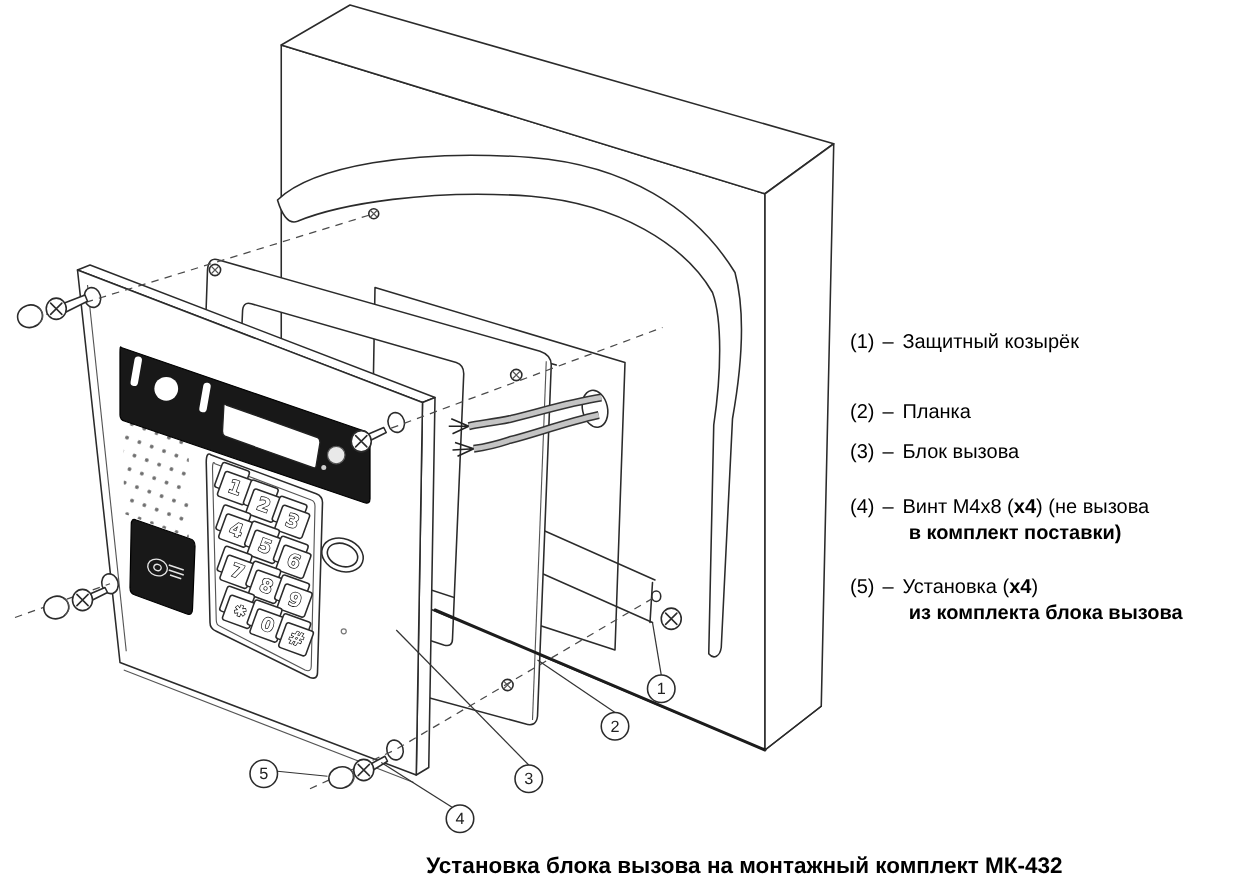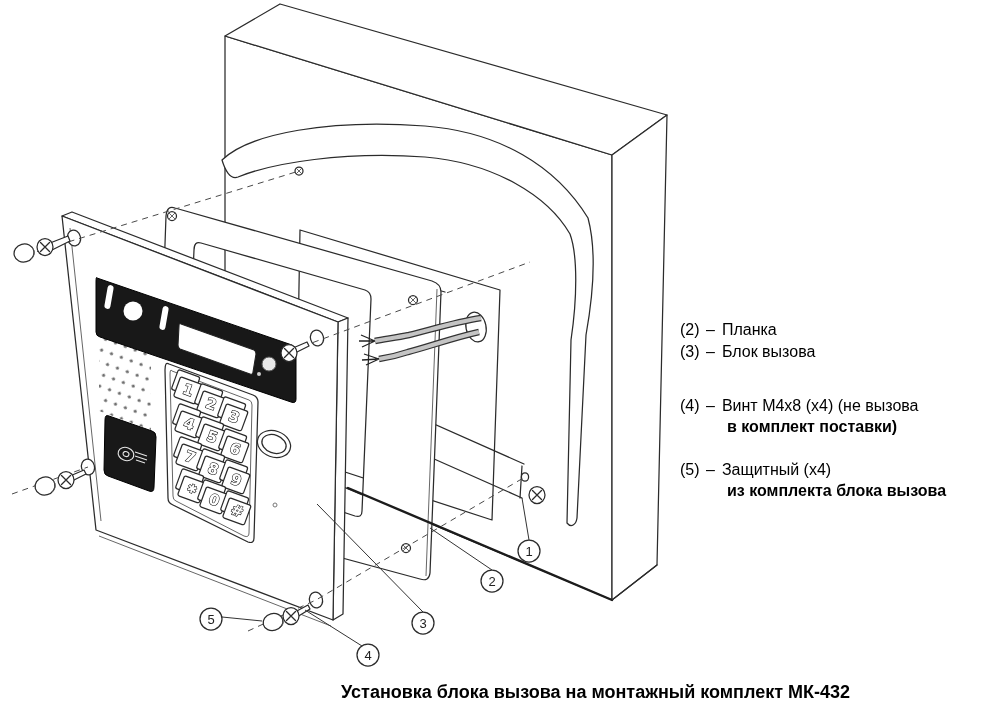--- a/index.html
+++ b/index.html
@@ -14,21 +14,21 @@
   .heavy{fill:none;stroke:#1c1c1c;stroke-width:2.4;stroke-linecap:round;}
   .dark{fill:#181818;stroke:#000;stroke-width:1;}
   .logo{fill:none;stroke:#e5e5e5;stroke-width:1.1;}
   .keytxt{font-family:"DejaVu Sans","Liberation Sans",sans-serif;font-size:15px;font-weight:bold;
           fill:#ffffff;stroke:#000;stroke-width:1.05;paint-order:stroke fill;text-anchor:middle;}
   .calltxt{font-size:13px;fill:#222;text-anchor:middle;}
   .leader{fill:none;stroke:#333;stroke-width:1;}
   .legend-item{position:absolute;left:680px;font-size:16px;line-height:21px;white-space:nowrap;}
   .legend-item .num{display:inline-block;min-width:26px;}
   .legend-item .dash{display:inline;margin-right:7px;}
-  .legend-item b{font-weight:normal;}
+  .legend-item b{font-weight:bold;}
   .legend-item .line2{padding-left:47px;font-weight:bold;}
   .legend-item .line2:empty{display:none;}
   .caption{position:absolute;left:250px;top:646px;width:600px;text-align:right;
            font-size:18px;font-weight:bold;margin-top:36px;}
 </style>
 </head>
 <body>
 
 <div class="stage">
 
@@ -276,31 +276,35 @@
   <g>
     <circle class="fw" cx="368" cy="655" r="11"></circle>
         <text class="calltxt" x="368" y="659.5">4</text>
   </g>
   <g>
     <circle class="fw" cx="211" cy="619" r="11"></circle>
         <text class="calltxt" x="211" y="623.5">5</text>
   </g>
 </svg>
 
+  <div class="legend-item" style="top:263px">
+    <span class="num">(1)</span><span class="dash">–</span><span>Защитный козырёк</span><span></span><b></b><span></span>
+    
+  </div>
   <div class="legend-item" style="top:319px">
     <span class="num">(2)</span><span class="dash">–</span><span>Планка</span><span></span><b></b><span></span>
     
   </div>
-  <div class="legend-item" style="top:341px">
+  <div class="legend-item" style="top:351px">
     <span class="num">(3)</span><span class="dash">–</span><span>Блок вызова</span><span></span><b></b><span></span>
     
   </div>
   <div class="legend-item" style="top:395px">
     <span class="num">(4)</span><span class="dash">–</span><span></span><span>Винт М4х8 (</span><b>х4</b><span>) (не вызова</span>
     <div class="line2">в комплект поставки)</div>
   </div>
   <div class="legend-item" style="top:459px">
-    <span class="num">(5)</span><span class="dash">–</span><span></span><span>Защитный (</span><b>х4</b><span>)</span>
+    <span class="num">(5)</span><span class="dash">–</span><span></span><span>Установка (</span><b>х4</b><span>)</span>
     <div class="line2">из комплекта блока вызова</div>
   </div>
 
   <div class="caption">Установка блока вызова на монтажный комплект МК-432</div>
 </div>
 
 </body></html>

